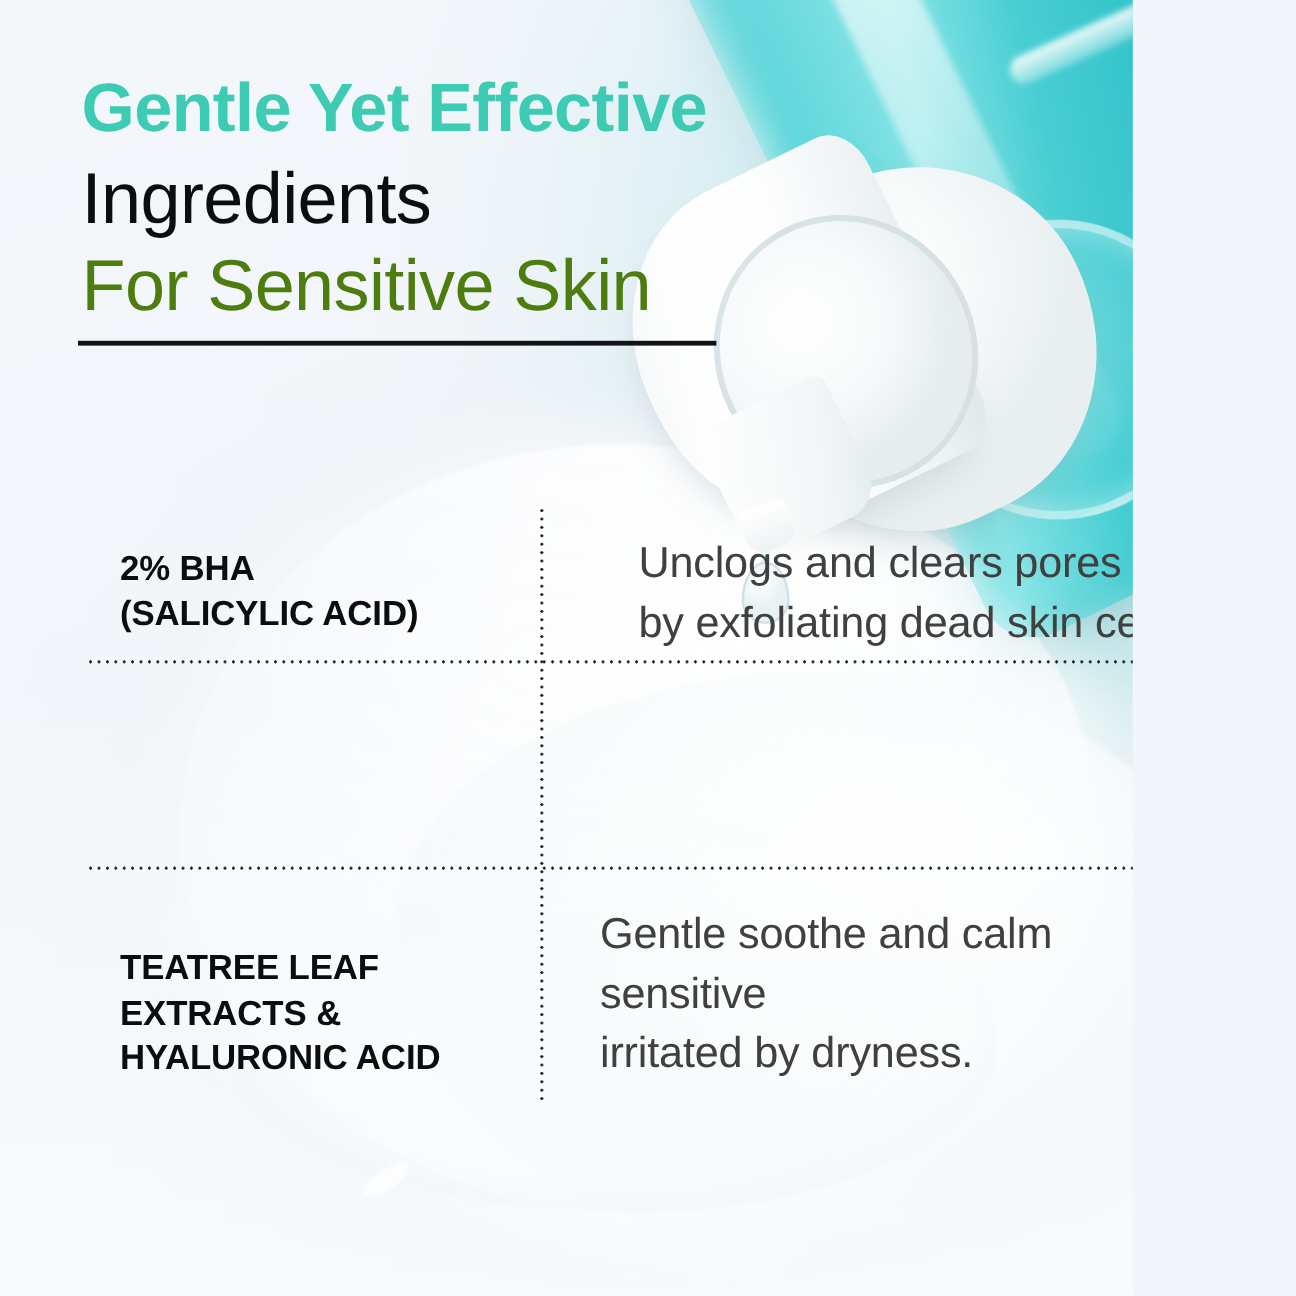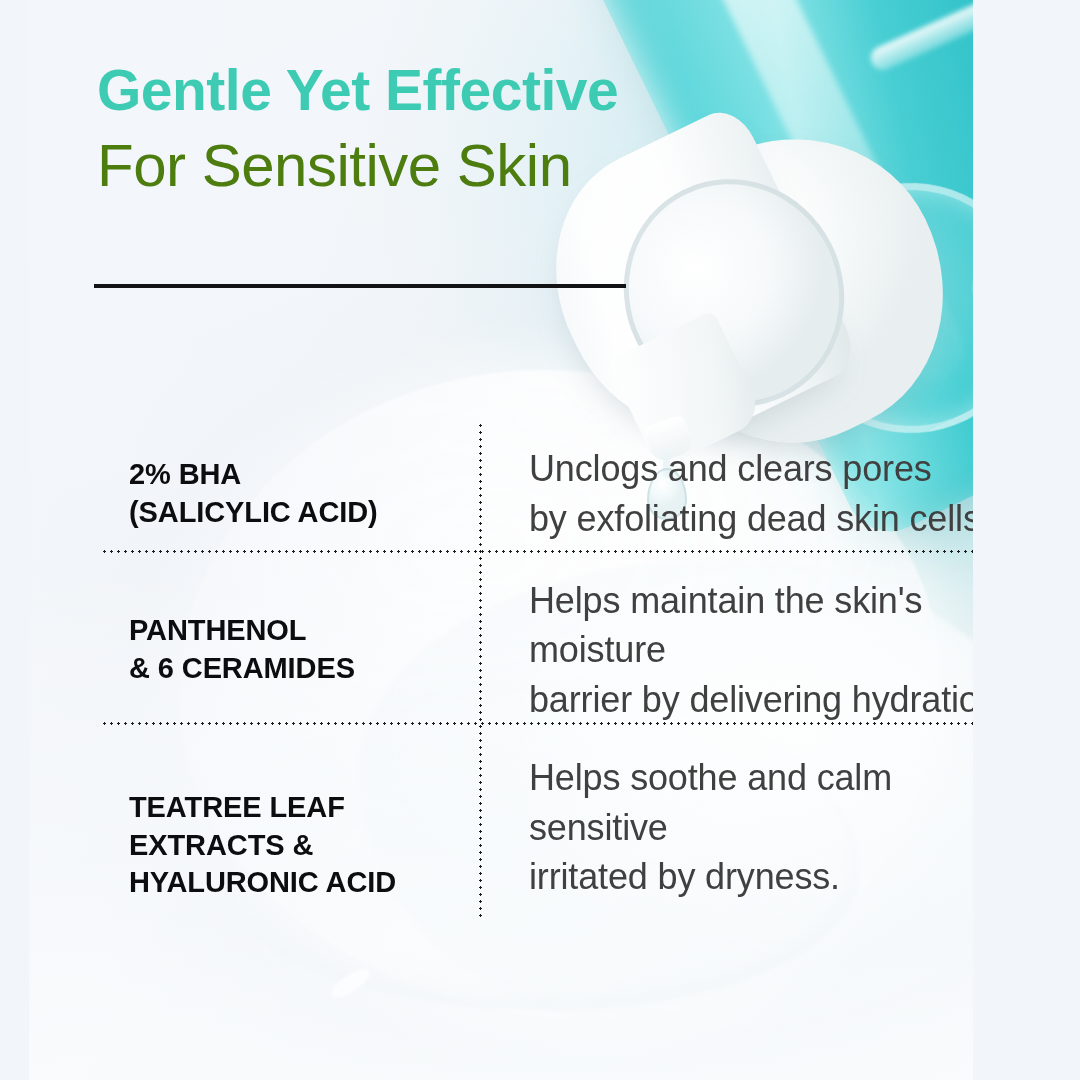--- a/index.html
+++ b/index.html
@@ -10,21 +10,20 @@
     overflow:hidden;
     background:#F2F5F9;
     font-family:"Liberation Sans", sans-serif;
   }
 
   #poster {
     position:relative;
     width:944px; height:1080px;
     background:#F2F5F9;
     overflow:hidden;
-    margin-left:29px;
   }
 
   
   .photo-layer {
     position:absolute; inset:0;
     overflow:hidden;
     pointer-events:none;
   }
 
   
@@ -255,21 +254,21 @@
   .headline .l3 { font-size:60px; color:#4d7c0f; font-weight:400; }
   .headline-rule {
     position:absolute; left:-3px; top:222px;
     width:532px; height:4px; background:#111315;
   }
 
   
   .table { position:absolute; left:72px; top:422px; width:938px; height:496px; }
 
   .row { position:absolute; left:0; width:938px; display:flex; }
-  .row-1 { top:0;   height:144px; }
+  .row-1 { top:0;   height:144px;gap:32px; }
   .row-2 { top:156px; height:144px; }
   .row-3 { top:320px; height:160px;align-items:flex-end; }
 
   .cell-name {
     width:378px; padding-right:22px;
     display:flex; flex-direction:column; justify-content:center;
     padding-left:28px;
   }
   .cell-desc {
     flex:1; padding-left:50px;
@@ -339,60 +338,51 @@
     <div class="droplet"></div>
 
     <div class="veil"></div>
     <div class="veil-bottom"></div>
   </div>
 
   <div class="content">
 
     <div class="headline">
       <span class="line l1">Gentle Yet Effective</span>
+      <span class="line l2">Ingredients</span>
       <span class="line l3">For Sensitive Skin</span>
       <div class="headline-rule"></div>
     </div>
 
     <div class="table">
 
       <div class="row row-1">
         <div class="cell-name">
           <span class="name-text">2% BHA
 (SALICYLIC ACID)</span>
         </div>
         <div class="cell-desc">
           <span class="desc-text">Unclogs and clears pores
 by exfoliating dead skin cells.</span>
         </div>
       </div>
 
       <div class="h-sep h-sep-1"></div>
 
-      <div class="row row-2">
-        <div class="cell-name">
-          <span class="name-text">PANTHENOL
-&amp; 6 CERAMIDES</span>
-        </div>
-        <div class="cell-desc">
-          <span class="desc-text">Helps maintain the skin's moisture
-barrier by delivering hydration.</span>
-        </div>
-      </div>
 
       <div class="h-sep h-sep-2"></div>
 
       <div class="row row-3">
         <div class="cell-name">
           <span class="name-text">TEATREE LEAF
 EXTRACTS &amp;
 HYALURONIC ACID</span>
         </div>
         <div class="cell-desc">
-          <span class="desc-text">Helps soothe and calm sensitive
+          <span class="desc-text">Gentle soothe and calm sensitive
 irritated by dryness.</span>
         </div>
       </div>
 
       <div class="v-sep"></div>
     </div>
 
   </div>
 </div>
 

